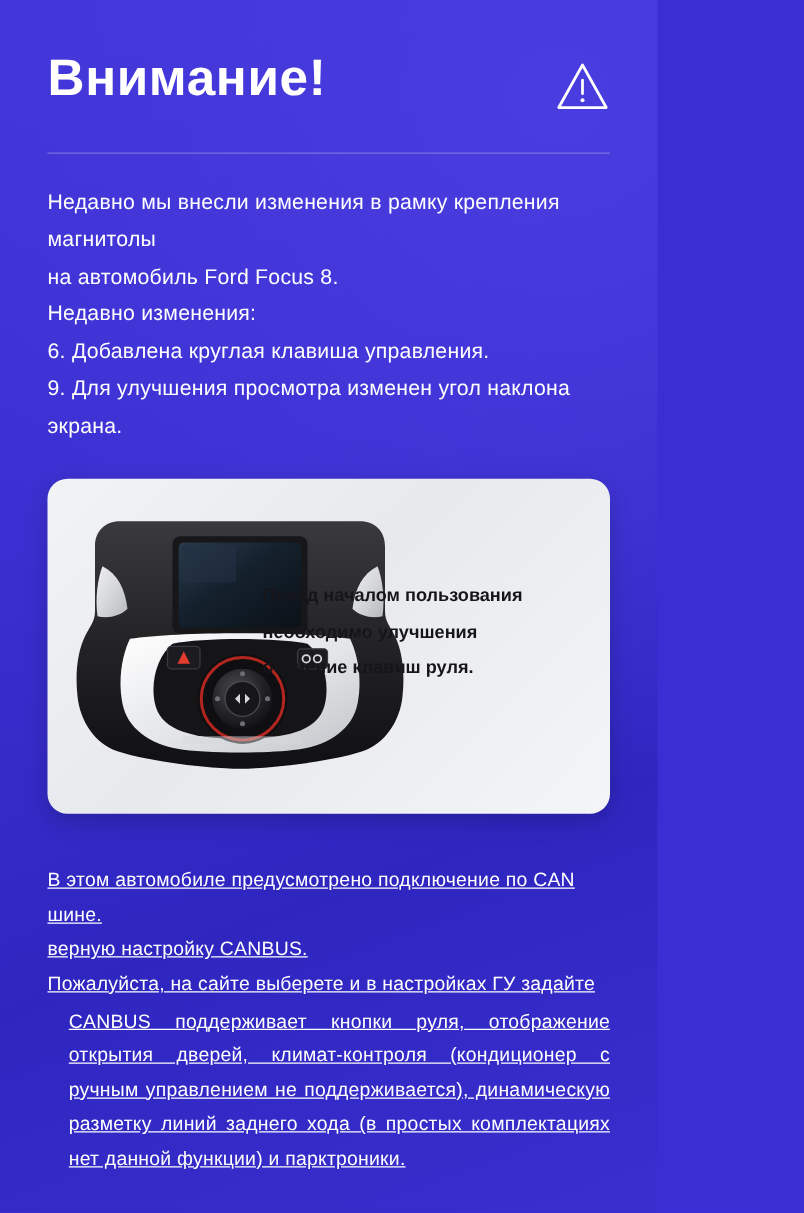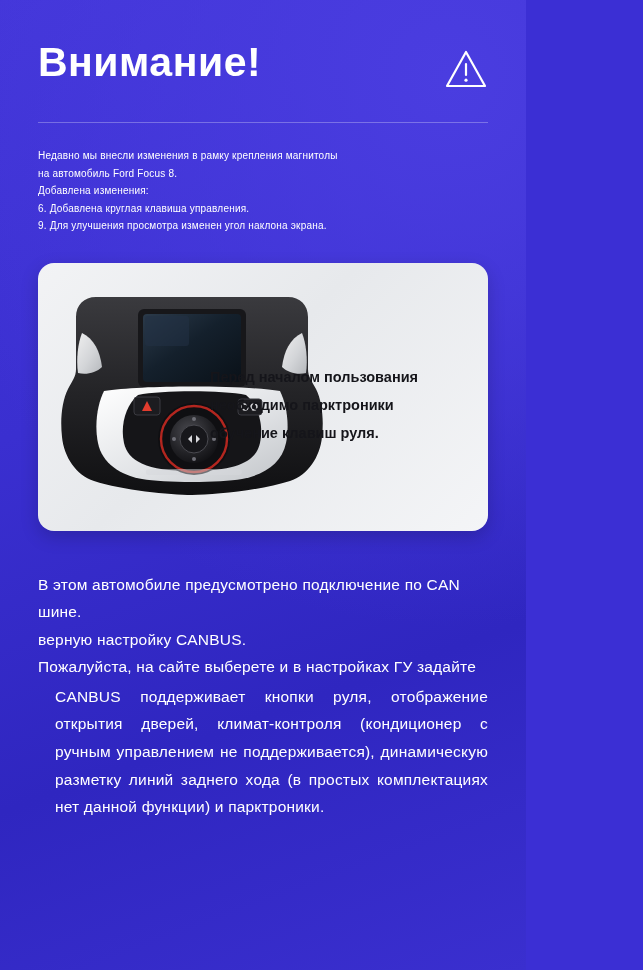--- a/index.html
+++ b/index.html
@@ -45,21 +45,21 @@
     flex: 0 0 auto;
   }
   .divider {
     margin: 30px 38px 0 38px;
     height: 1px;
     background: rgba(255,255,255,0.28);
   }
   .intro {
     padding: 24px 38px 0 38px;
     color: #ffffff;
-    font-size: 10px;
+    font-size: 17px;
     line-height: 1.75;
     letter-spacing: 0.2px;
   }
   .intro p {
     margin: 0;
   }
   .card {
     margin: 28px 38px 0 38px;
     height: 268px;
     border-radius: 16px;
@@ -71,39 +71,40 @@
   .card-photo {
     position: absolute;
     left: 4px;
     top: 10px;
     width: 300px;
     height: 250px;
   }
   .card-text {
     position: absolute;
     right: 26px;
-    top: 100px;
+    top: 80px;
     width: 252px;
     color: #15151a;
     font-size: 14.5px;
     font-weight: bold;
     line-height: 1.95;
   }
   .card-text p {
     margin: 0;
   }
   .body-text {
     padding: 40px 38px 0 38px;
     color: #ffffff;
     font-size: 15.5px;
     line-height: 1.78;
     letter-spacing: 0.2px;
   }
   .body-text p {
     margin: 0;
+    text-decoration: underline;
   }
   .body-text p.justify {
     text-align: justify;
     margin-left: 17px;
   }
   .spacer-small { height: 2px; }
 </style>
 </head>
 <body>
 
@@ -118,21 +119,21 @@
         <circle cx="22" cy="32.2" r="1.6" fill="#ffffff"></circle>
       </svg>
     </span>
   </div>
 
   <div class="divider"></div>
 
   <div class="intro">
     <p>Недавно мы внесли изменения в рамку  крепления магнитолы</p>
     <p>на автомобиль Ford Focus 8.</p>
-    <p>Добавлена изменения:</p>
+    <p>Недавно изменения:</p>
     <p>6. Добавлена круглая клавиша управления.</p>
     <p>9. Для улучшения просмотра изменен угол наклона экрана.</p>
   </div>
 
   <div class="card">
 
     <span class="card-photo">
       <svg viewBox="0 0 300 250" width="300" height="250" aria-hidden="true">
         <defs>
           <linearGradient id="plasticDark" x1="0" y1="0" x2="0" y2="1">
@@ -195,21 +196,21 @@
         <circle cx="152" cy="186" r="2" fill="#6e6e76"></circle>
         <circle cx="132" cy="166" r="2" fill="#6e6e76"></circle>
         <circle cx="172" cy="166" r="2" fill="#6e6e76"></circle>
 
         <rect x="104" y="196" width="96" height="6" rx="3" fill="#d6d8db" opacity="0.5"></rect>
       </svg>
     </span>
 
     <div class="card-text">
       <p>Перед началом пользования</p>
-      <p>необходимо парктроники</p>
+      <p>необходимо улучшения</p>
       <p>обучение клавиш руля.</p>
     </div>
   </div>
 
   <div class="body-text">
     <p>В этом автомобиле предусмотрено подключение по CAN шине.</p>
     <p>верную настройку CANBUS.</p>
     <p>Пожалуйста, на сайте выберете и в настройках ГУ задайте</p>
     <div class="spacer-small"></div>
     <p class="justify">CANBUS поддерживает кнопки руля, отображение открытия дверей, климат-контроля (кондиционер с ручным управлением не поддерживается), динамическую разметку линий заднего хода (в простых комплектациях нет данной функции) и парктроники.</p>

